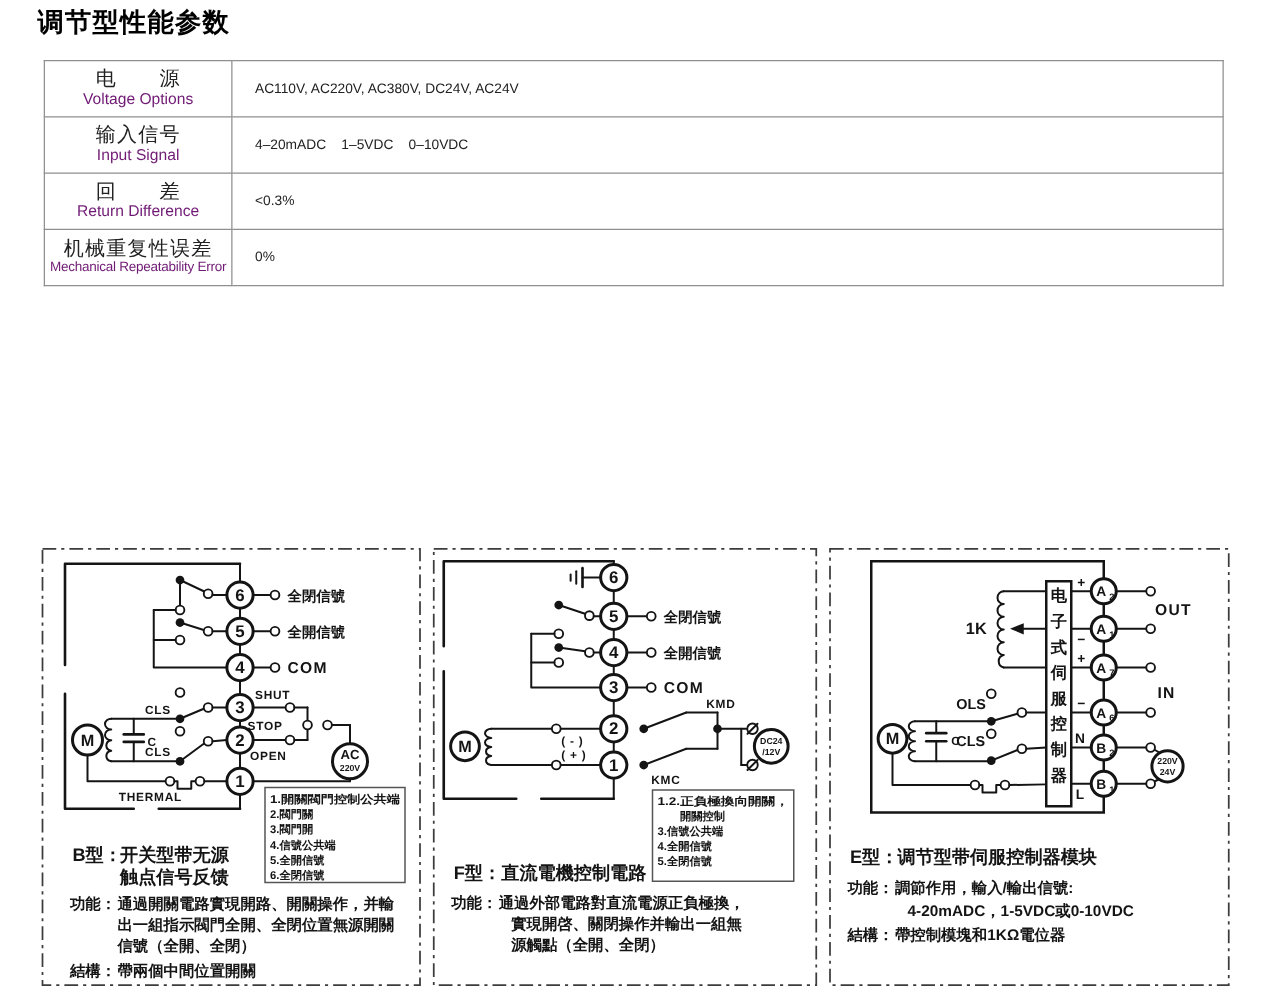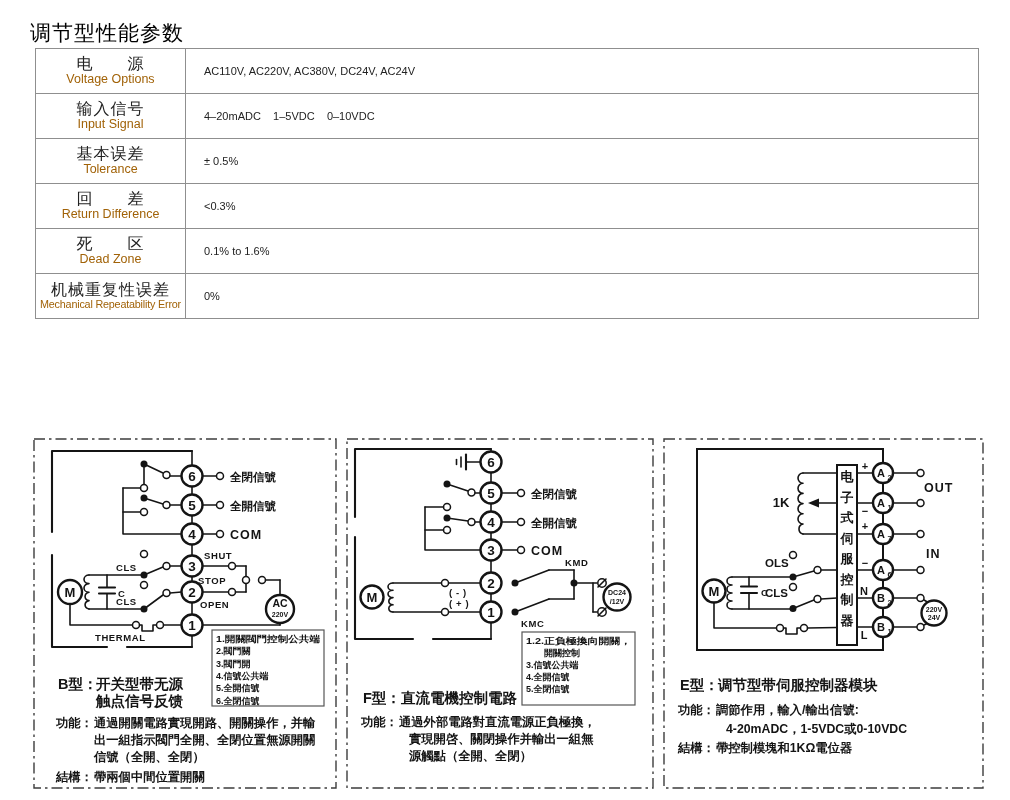--- a/index.html
+++ b/index.html
@@ -1,25 +1,25 @@
 <!DOCTYPE html>
 <html><head>
 <meta charset="utf-8">
 <style>
   * { margin:0; padding:0; box-sizing:border-box; }
   html,body { width:1010px; height:800px; background:#ffffff; overflow:hidden; }
   body { position:relative; font-family:"Liberation Sans","DejaVu Sans",sans-serif; color:#1a1a1a; }
 
-  .page-title { position:absolute; left:30px; top:19px; font-size:21px; font-weight:normal; color:#000; letter-spacing:1px; }
+  .page-title { position:absolute; left:30px; top:4px; font-size:21px; font-weight:bold; color:#000; letter-spacing:1px; }
 
   .spec-table { position:absolute; left:35px; top:48px; width:944px; border-collapse:collapse; table-layout:fixed; }
   .spec-table td { border:1px solid #8f8f8f; height:45px; vertical-align:middle; background:#fff; }
   .spec-table td.c1 { width:150px; text-align:center; }
   .zh { font-size:16px; color:#222; letter-spacing:1px; line-height:1.15; }
-  .en { font-size:12.5px; color:#a16207; white-space:nowrap; line-height:1.1; }
+  .en { font-size:12.5px; color:#701a75; white-space:nowrap; line-height:1.1; }
   .en-tight { font-size:10.8px; letter-spacing:-0.2px; }
   .val { padding-left:18px; font-size:11px; color:#222; white-space:pre; }
 
   svg { position:absolute; }
   .dashdot { fill:none; stroke:#3c3c3c; stroke-width:1.4; stroke-dasharray:11 4 2.5 4; }
   .wire { stroke:#141414; stroke-width:1.6; fill:none; stroke-linecap:round; stroke-linejoin:round; }
   .w2 { stroke-width:2.1; }
   .term { fill:#fff; stroke:#141414; stroke-width:2.4; }
   .node { fill:#fff; stroke:#141414; stroke-width:1.5; }
   .dot { fill:#141414; stroke:none; }
@@ -60,43 +60,25 @@
       <td class="c1">
           <div class="zh">输入信号</div>
           <div class="en">Input Signal</div>
         </td>
       <td class="c2">
           <div class="val">4–20mADC    1–5VDC    0–10VDC</div>
         </td>
     </tr>
     <tr>
       <td class="c1">
-          <div class="zh">基本误差</div>
-          <div class="en">Tolerance</div>
-        </td>
-      <td class="c2">
-          <div class="val">± 0.5%</div>
-        </td>
-    </tr>
-    <tr>
-      <td class="c1">
           <div class="zh">回　　差</div>
           <div class="en">Return Difference</div>
         </td>
       <td class="c2">
           <div class="val">&lt;0.3%</div>
-        </td>
-    </tr>
-    <tr>
-      <td class="c1">
-          <div class="zh">死　　区</div>
-          <div class="en">Dead Zone</div>
-        </td>
-      <td class="c2">
-          <div class="val">0.1% to 1.6%</div>
         </td>
     </tr>
     <tr>
       <td class="c1">
           <div class="zh">机械重复性误差</div>
           <div class="en en-tight">Mechanical Repeatability Error</div>
         </td>
       <td class="c2">
           <div class="val">0%</div>
         </td>

